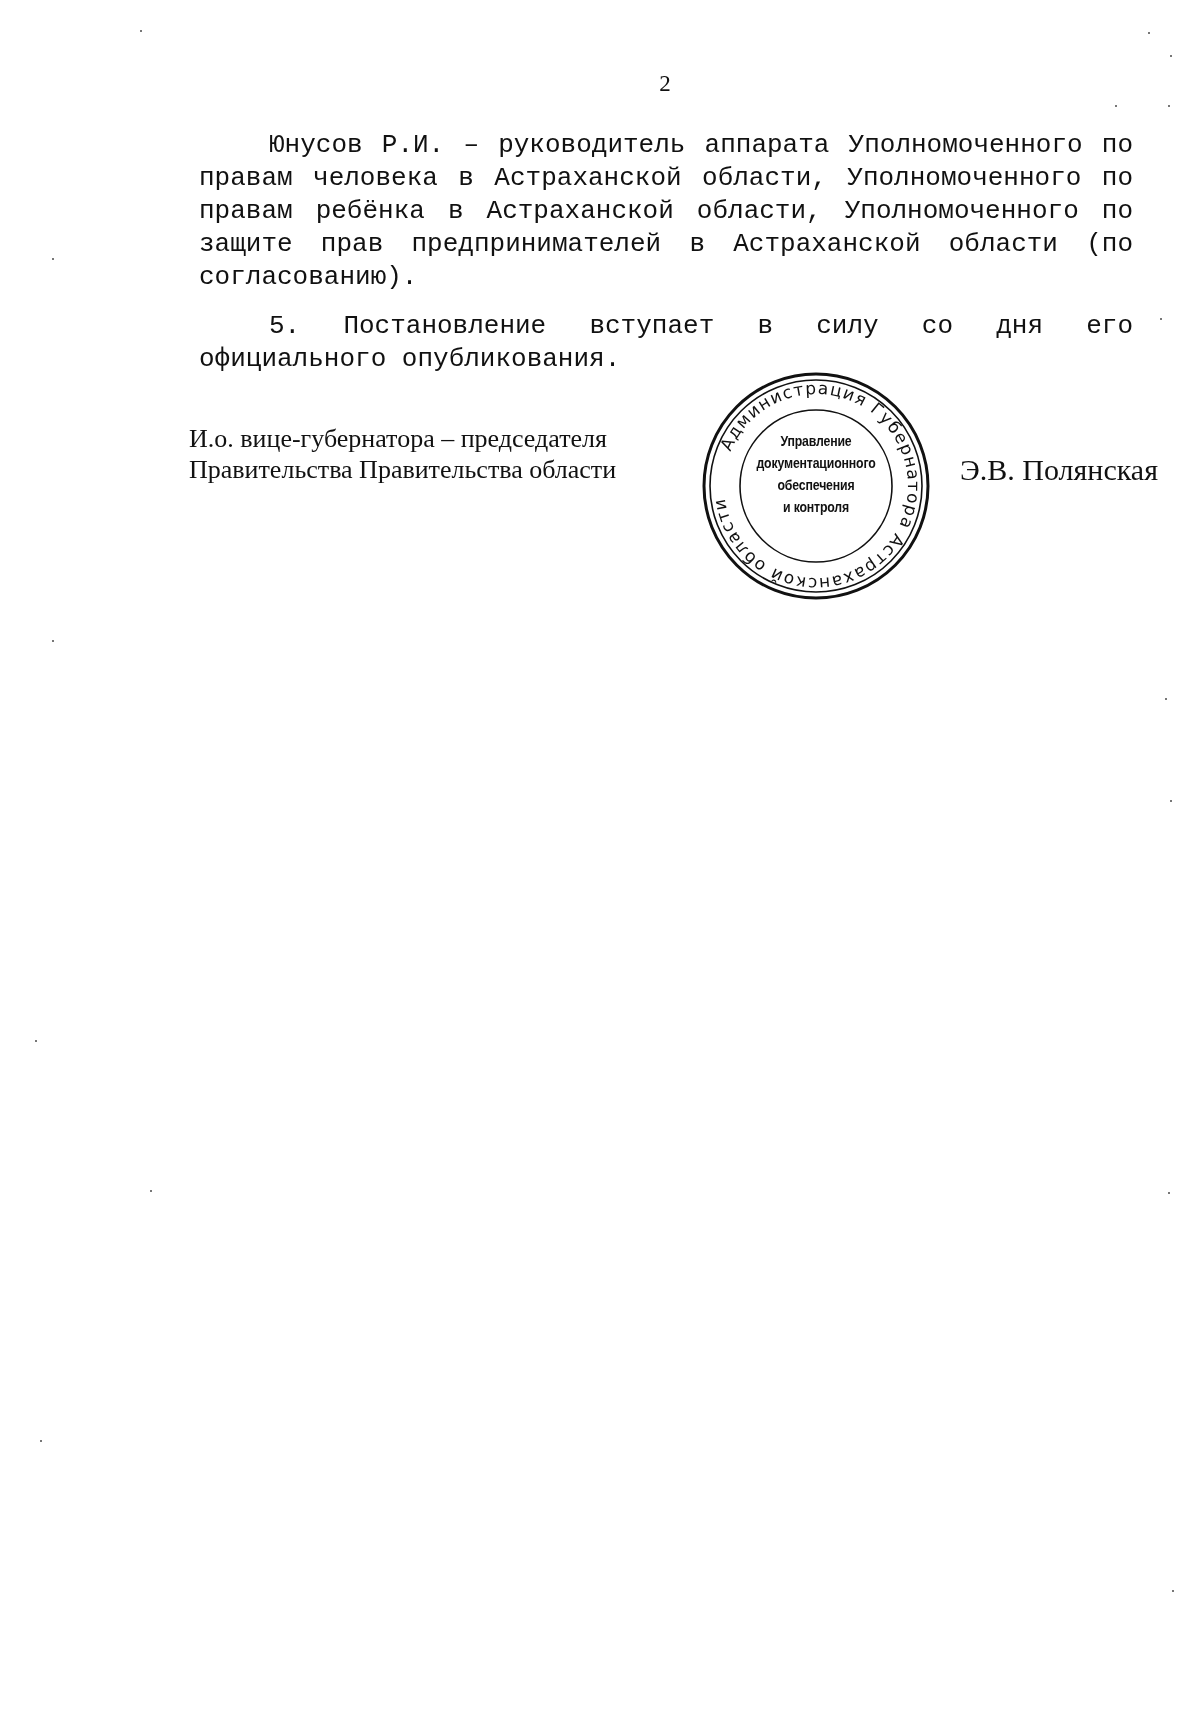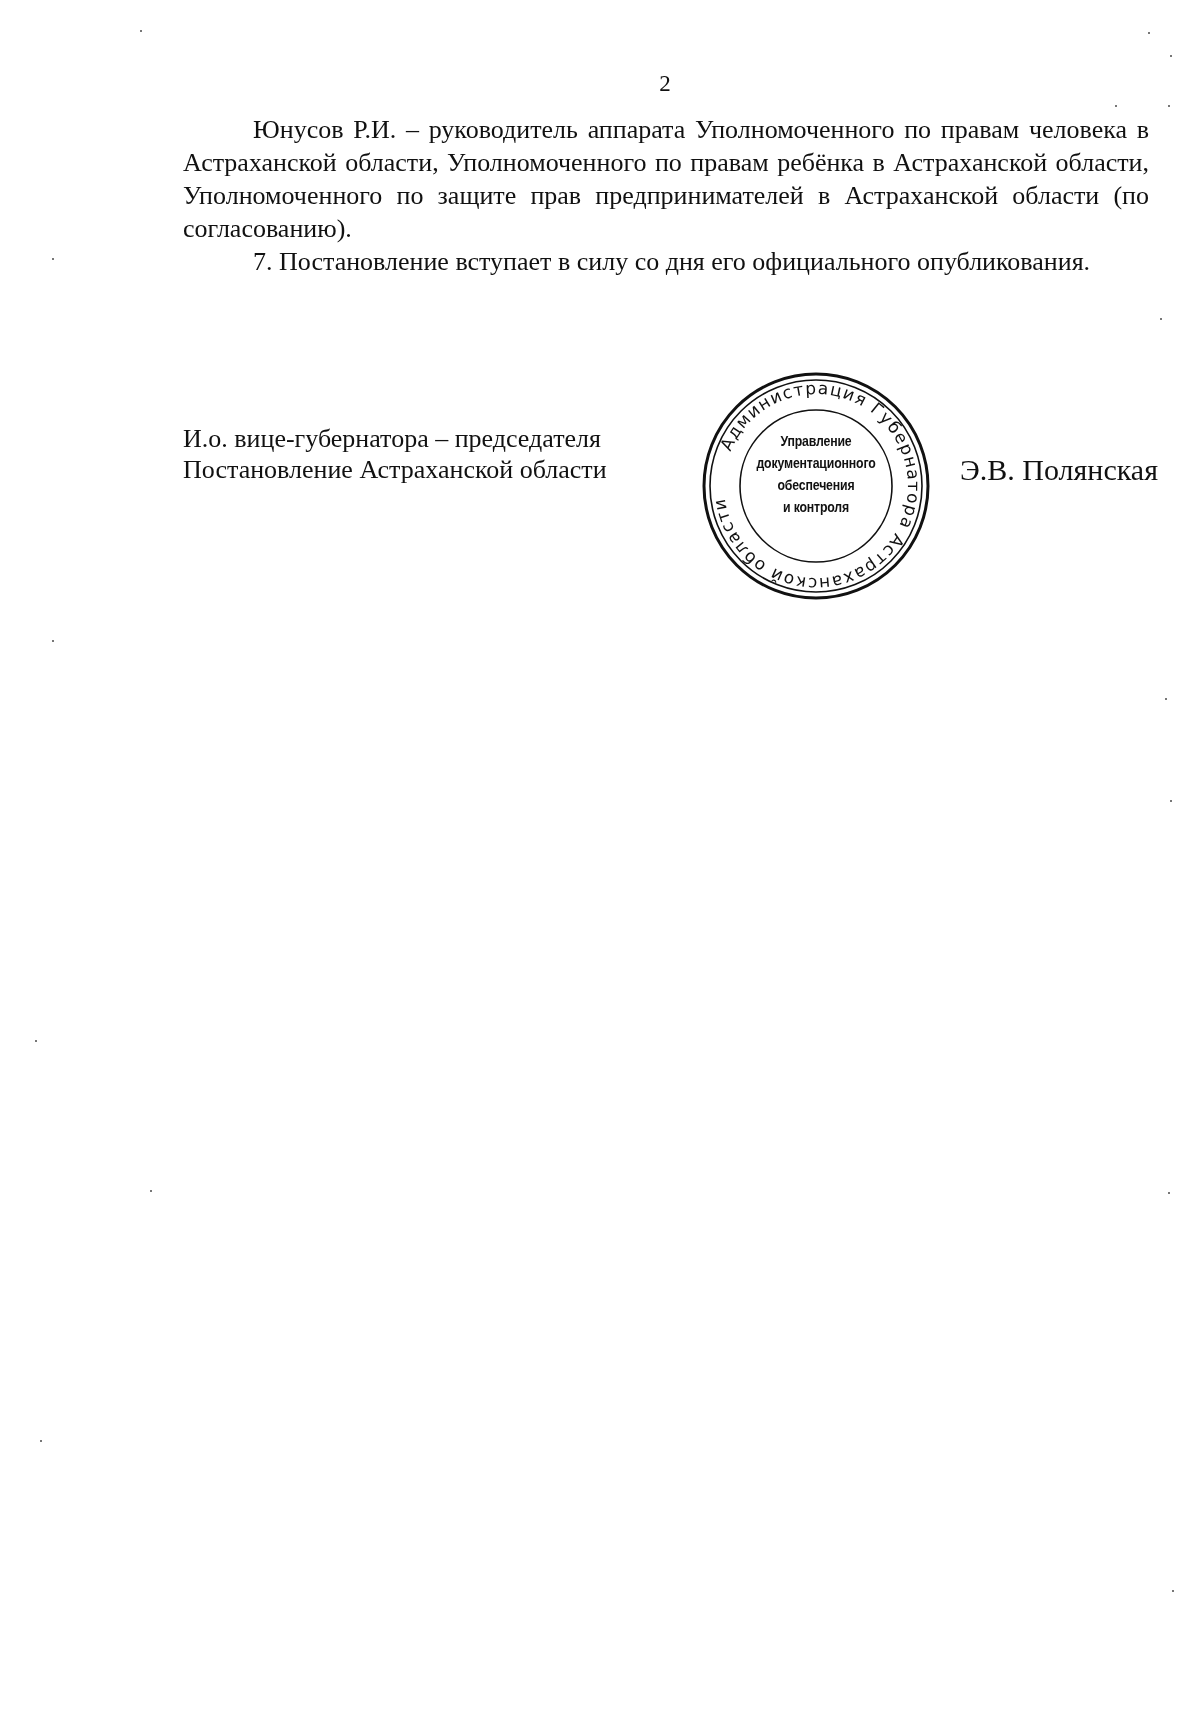--- a/index.html
+++ b/index.html
@@ -27,28 +27,29 @@
     .body-text {
       position: absolute;
       top: 113px;
       left: 183px;
       width: 966px;
       font-size: 26px;
       line-height: 33px;
       text-align: justify;
     }
     .body-text p {
-      margin: 0;
+      margin: 16px;
       text-indent: 70px;
       text-align: justify;
+      font-family: Liberation Mono, monospace;
     }
     .signature {
       position: absolute;
       top: 423px;
-      left: 183px;
+      left: 189px;
       font-size: 26px;
       line-height: 31px;
       white-space: nowrap;
     }
     .signature div {
       display: block;
     }
     .signer-name {
       position: absolute;
       top: 454px;
@@ -91,26 +92,26 @@
       background: #777;
     }
   </style>
 </head>
 <body>
 
 <div class="page-number">2</div>
 
 <div class="body-text">
   <p>Юнусов Р.И. – руководитель аппарата Уполномоченного по правам человека в Астраханской области, Уполномоченного по правам ребёнка в Астраханской области, Уполномоченного по защите прав предпринимателей в Астраханской области (по согласованию).</p>
-  <p>7. Постановление вступает в силу со дня его официального опубликования.</p>
+  <p>5. Постановление вступает в силу со дня его официального опубликования.</p>
 </div>
 
 <div class="signature">
   <div>И.о. вице-губернатора – председателя</div>
-  <div>Постановление Астраханской области</div>
+  <div>Правительства Правительства области</div>
 </div>
 
 <div class="stamp">
   <svg viewBox="0 0 232 232">
     <defs>
       <path id="ringPath" d="M 116,116 m -92,0 a 92,92 0 1,1 184,0 a 92,92 0 1,1 -184,0"></path>
     </defs>
     <circle cx="116" cy="116" r="112" fill="none" stroke="#111" stroke-width="3"></circle>
     <circle cx="116" cy="116" r="106" fill="none" stroke="#111" stroke-width="1.6"></circle>
     <circle cx="116" cy="116" r="76" fill="none" stroke="#111" stroke-width="1.6"></circle>

